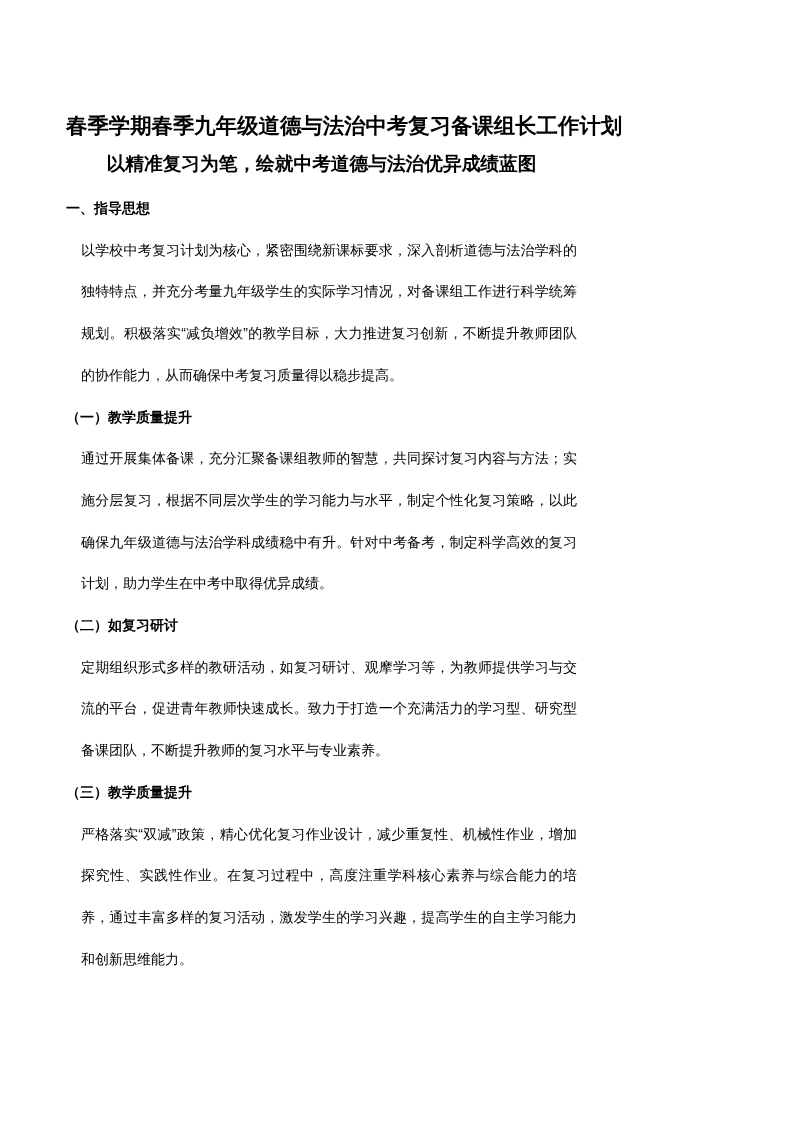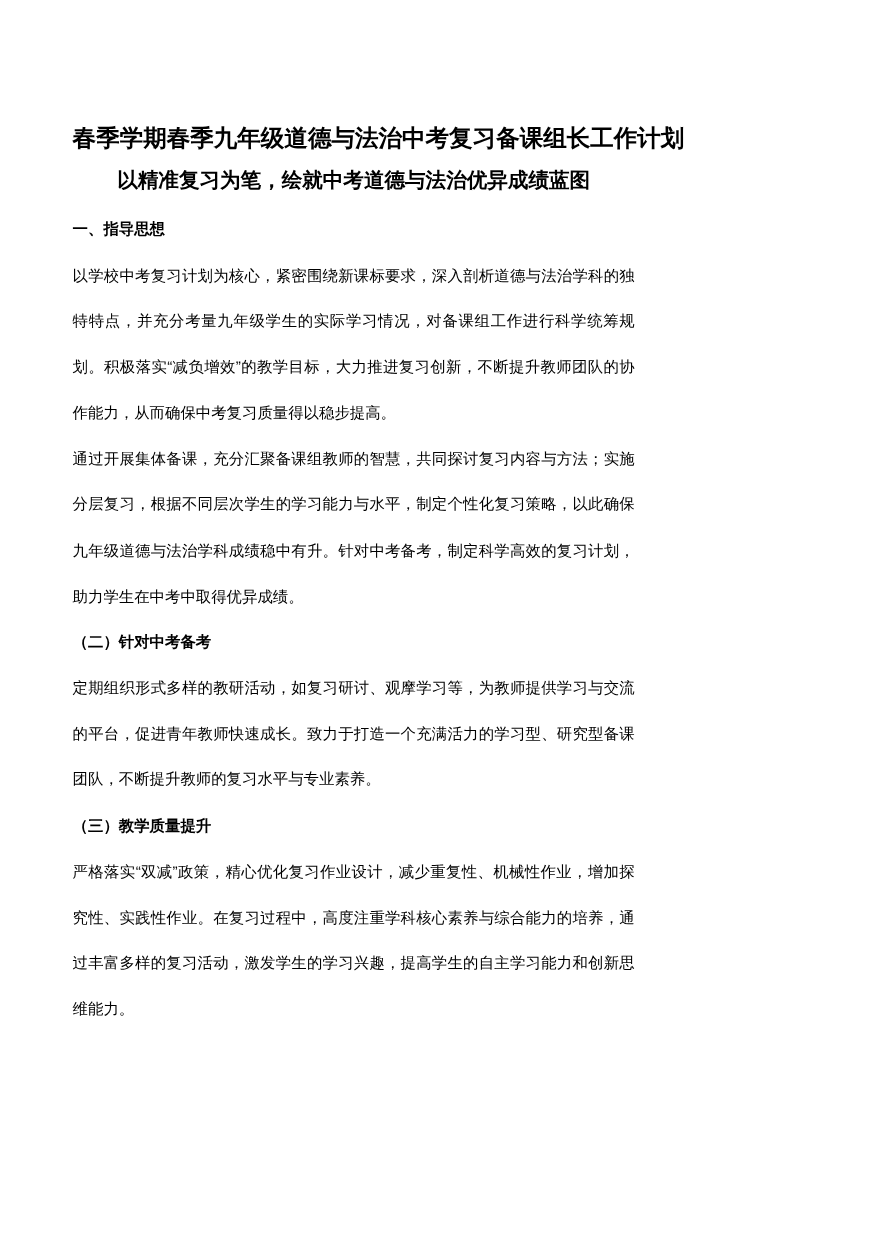--- a/index.html
+++ b/index.html
@@ -43,30 +43,32 @@
     font-size: 14px;
     line-height: 41.7px;
   }
   .heading {
     font-weight: bold;
     text-align: left;
   }
   .para {
     text-align: justify;
     text-justify: inter-ideograph;
+    margin-left: 15px;
   }
 </style>
 </head>
 <body>
 
 <div class="page">
   <h1 class="title">春季学期春季九年级道德与法治中考复习备课组长工作计划</h1>
   <p class="subtitle">以精准复习为笔，绘就中考道德与法治优异成绩蓝图</p>
   <main class="content" id="sections">
       <div class="heading">一、指导思想</div>
       <div class="para">以学校中考复习计划为核心，紧密围绕新课标要求，深入剖析道德与法治学科的独特特点，并充分考量九年级学生的实际学习情况，对备课组工作进行科学统筹规划。积极落实“减负增效”的教学目标，大力推进复习创新，不断提升教师团队的协作能力，从而确保中考复习质量得以稳步提高。</div>
+      <div class="heading">（一）教学质量提升</div>
       <div class="para">通过开展集体备课，充分汇聚备课组教师的智慧，共同探讨复习内容与方法；实施分层复习，根据不同层次学生的学习能力与水平，制定个性化复习策略，以此确保九年级道德与法治学科成绩稳中有升。针对中考备考，制定科学高效的复习计划，助力学生在中考中取得优异成绩。</div>
-      <div class="heading">（二）针对中考备考</div>
+      <div class="heading">（二）如复习研讨</div>
       <div class="para">定期组织形式多样的教研活动，如复习研讨、观摩学习等，为教师提供学习与交流的平台，促进青年教师快速成长。致力于打造一个充满活力的学习型、研究型备课团队，不断提升教师的复习水平与专业素养。</div>
       <div class="heading">（三）教学质量提升</div>
       <div class="para">严格落实“双减”政策，精心优化复习作业设计，减少重复性、机械性作业，增加探究性、实践性作业。在复习过程中，高度注重学科核心素养与综合能力的培养，通过丰富多样的复习活动，激发学生的学习兴趣，提高学生的自主学习能力和创新思维能力。</div>
     </main>
 </div>
 
 </body></html>

